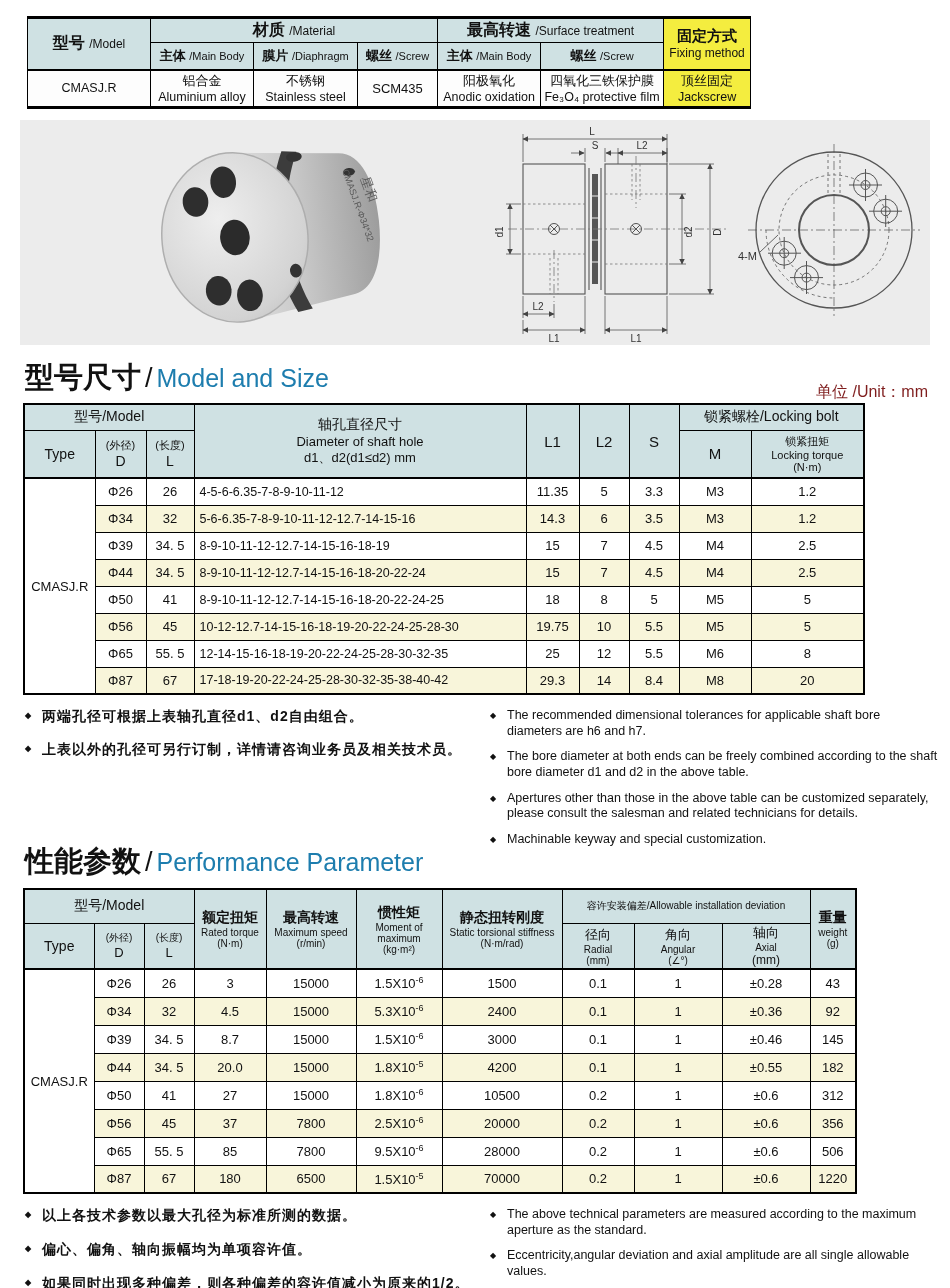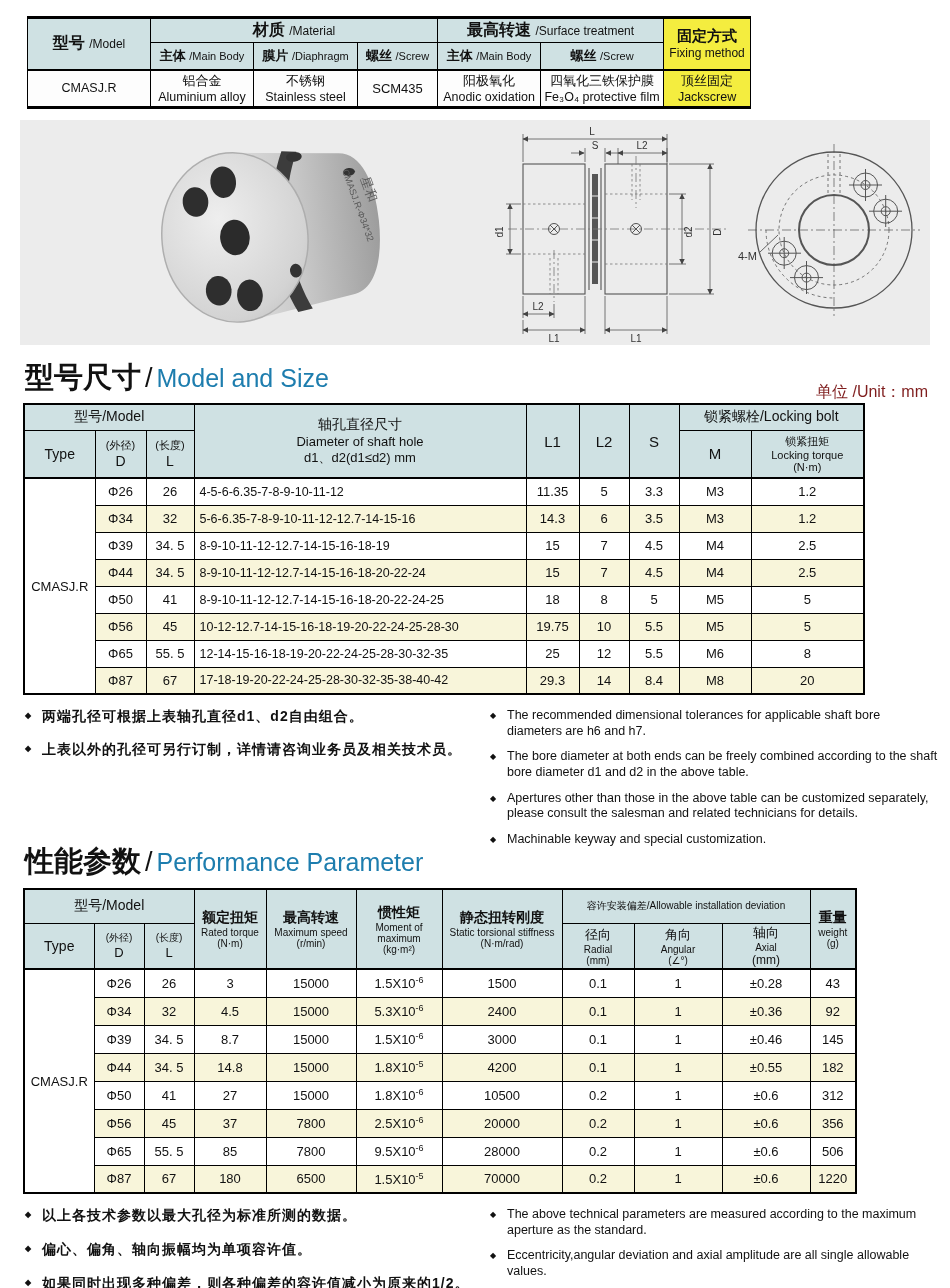--- a/index.html
+++ b/index.html
@@ -536,21 +536,21 @@
         <td><span>1.5X10</span><sup>-6</sup></td>
         <td>3000</td>
         <td>0.1</td>
         <td>1</td>
         <td>±0.46</td>
         <td>145</td>
       </tr>
     <tr>
         <td>Φ44</td>
         <td>34. 5</td>
-        <td>14.8</td>
+        <td>20.0</td>
         <td>15000</td>
         <td><span>1.8X10</span><sup>-5</sup></td>
         <td>4200</td>
         <td>0.1</td>
         <td>1</td>
         <td>±0.55</td>
         <td>182</td>
       </tr>
     <tr>
         <td>Φ50</td>

